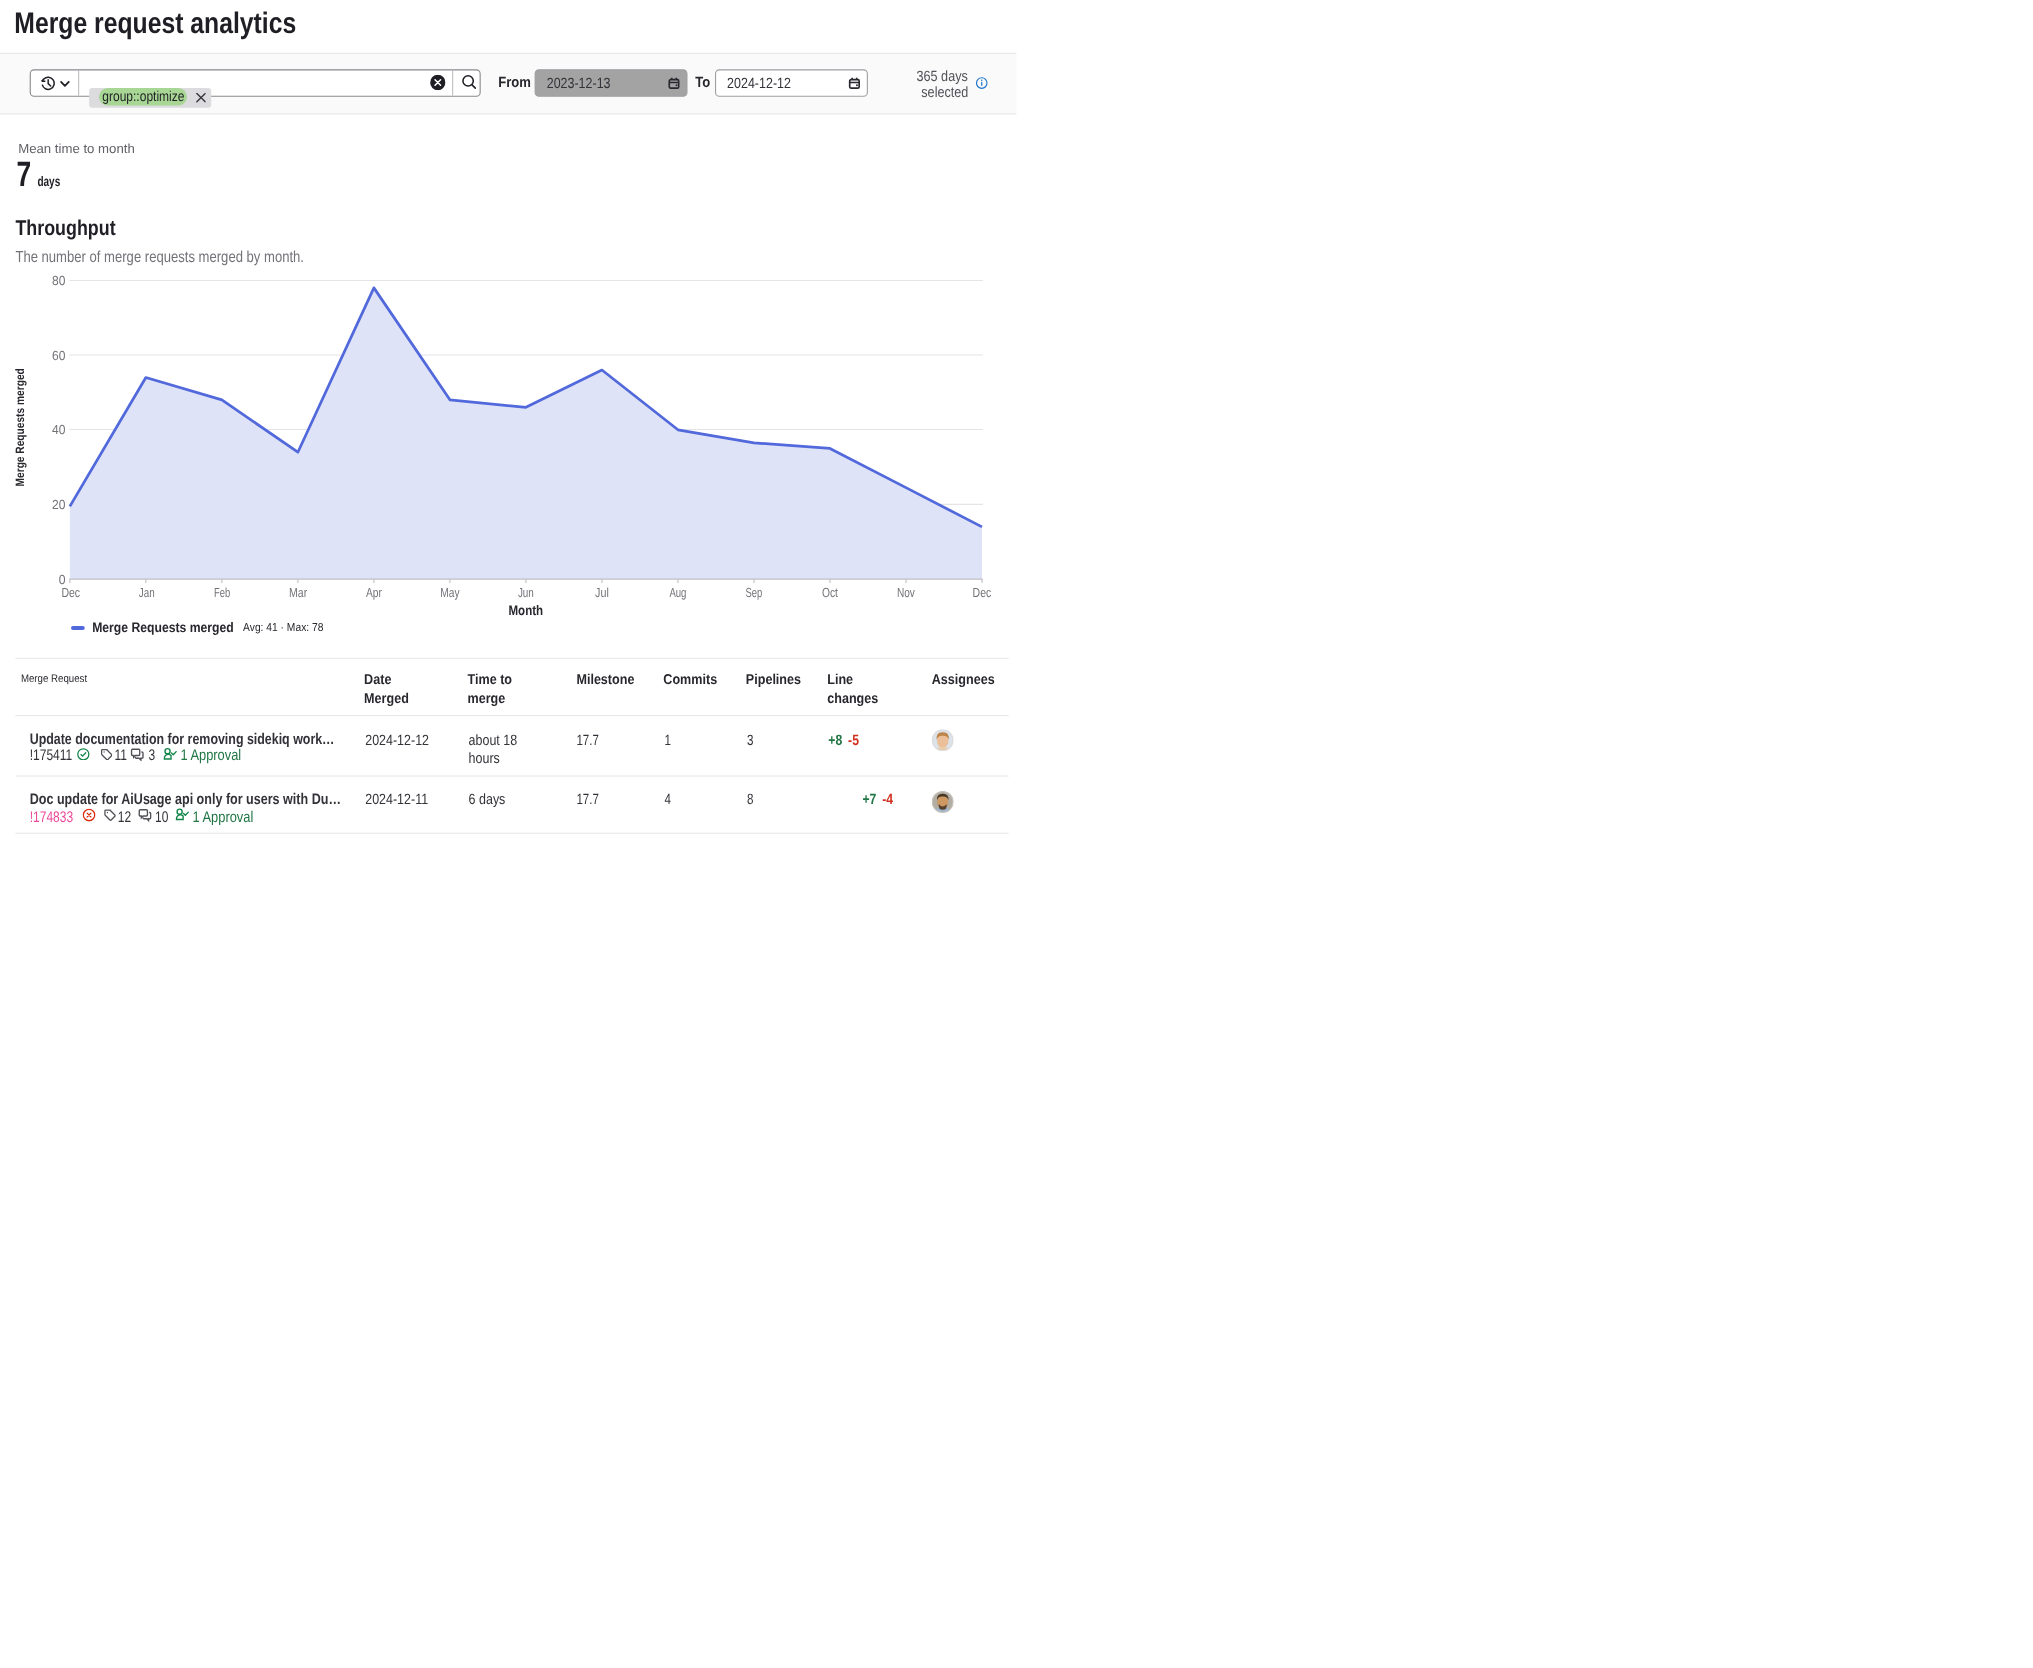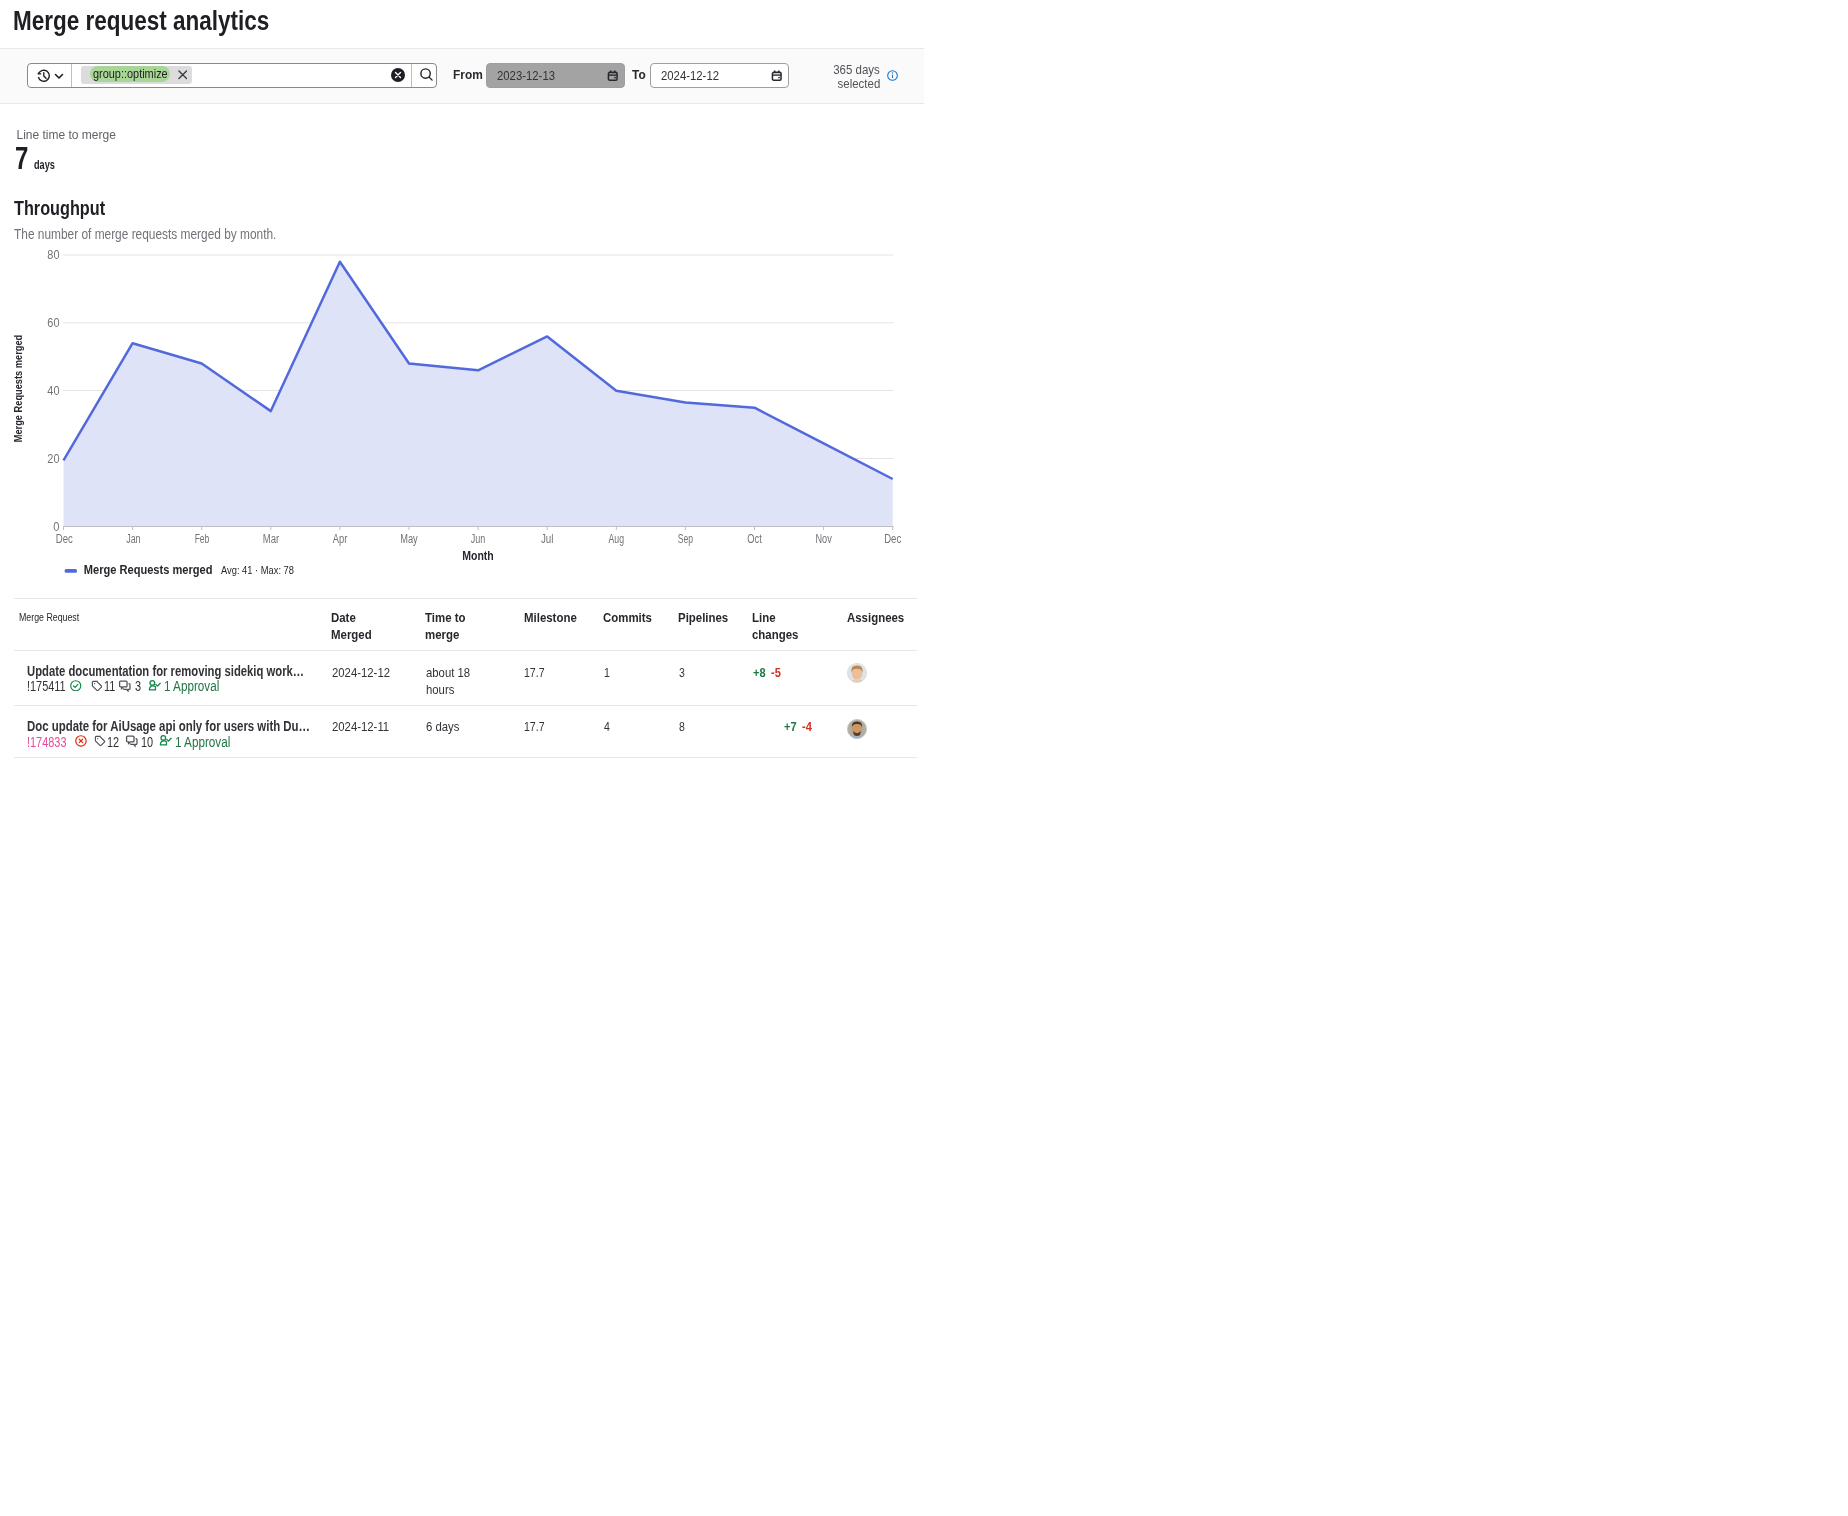--- a/index.html
+++ b/index.html
@@ -23,21 +23,21 @@
     <svg class="abs" style="left:8.5px;top:5.5px;" width="13.5" height="13.5" viewBox="0 0 14 14" fill="none" stroke="#1f1e24" stroke-width="1.4">
       <path d="M2.97 2.97 A5.7 5.7 0 1 1 1.45 8.28"></path>
       <path d="M0.8 5.05 H4.4 M0.8 5.05 L3.1 2.83" stroke-linejoin="round"></path>
       <path d="M7.05 3.7 V7.25 L9.4 9.6" stroke-linecap="round"></path>
     </svg>
     <svg class="abs" style="left:26px;top:9px;" width="10" height="7" viewBox="0 0 10 7" fill="none" stroke="#1f1e24" stroke-width="1.6">
       <path d="M1.5 1.5 L5 5 L8.5 1.5" stroke-linecap="round" stroke-linejoin="round"></path>
     </svg>
   </div>
 
-  <div class="abs" style="left:53px;top:2px;width:111px;height:18.5px;background:#dcdcde;border-radius:3px;">
+  <div class="abs" style="left:53px;top:16px;width:111px;height:18.5px;background:#dcdcde;border-radius:3px;">
     <div class="abs" style="left:9px;top:0.8px;width:80px;height:15.7px;background:#a8d695;border-radius:8px;font-size:13px;color:#1f1e24;line-height:15.7px;"><span style="display:inline-block;margin-left:2.6px;transform:scaleX(0.84);transform-origin:0 50%;white-space:nowrap;">group::optimize</span></div>
     <svg class="abs" style="left:96.5px;top:4.5px;" width="9.5" height="9.5" viewBox="0 0 10 10" stroke="#3a383f" stroke-width="1.4" fill="none">
           <path d="M1 1 L9 9 M9 1 L1 9" stroke-linecap="round"></path>
         </svg>
   </div>
 
   <svg class="abs" style="left:363px;top:4.5px;" width="14" height="14" viewBox="0 0 14 14">
         <circle cx="7" cy="7" r="7" fill="#1f1e24"></circle>
         <path d="M4.5 4.5 L9.5 9.5 M9.5 4.5 L4.5 9.5" stroke="#fff" stroke-width="1.4" stroke-linecap="round"></path>
       </svg>
@@ -70,21 +70,21 @@
     <circle cx="11.2" cy="10.5" r="1.2" fill="#28272d" stroke="none"></circle>
   </svg>
 </div>
 <div class="abs" style="left:790px;top:63px;width:90px;text-align:right;font-size:13.5px;color:#535158;line-height:13.5px;"><span class="cxr">365 days</span><br><span class="cxr">selected</span></div>
 <svg class="abs" style="left:886.5px;top:69.5px;" width="11" height="11" viewBox="0 0 16 16" fill="none" stroke="#1f75cb" stroke-width="1.6">
       <circle cx="8" cy="8" r="7"></circle>
       <path d="M8 7.2 v3.8" stroke-linecap="round"></path>
       <circle cx="8" cy="4.4" r="1" fill="#1f75cb" stroke="none"></circle>
     </svg>
 
-<span class="abs" style="left:16.5px;top:128px;font-size:12px;color:#626168;"><span style="white-space:nowrap;">Line time to merge</span></span>
+<span class="abs" style="left:16.5px;top:128px;font-size:12px;color:#626168;"><span style="white-space:nowrap;">Mean time to month</span></span>
 <span class="abs" style="left:15px;top:141.5px;font-size:32px;font-weight:bold;color:#1f1e24;line-height:33px;"><span class="cx" style="transform:scaleX(0.75);">7</span></span>
 <span class="abs" style="left:34px;top:157.5px;font-size:12.5px;font-weight:bold;color:#1f1e24;"><span class="cx" style="transform:scaleX(0.73);">days</span></span>
 
 <h2 class="abs" style="left:13.5px;top:197px;font-size:19.5px;font-weight:bold;color:#1f1e24;line-height:23px;"><span class="cx" style="transform:scaleX(0.833);">Throughput</span></h2>
 <span class="abs" style="left:14px;top:226px;font-size:14.5px;color:#737278;"><span class="cx" style="transform:scaleX(0.82);">The number of merge requests merged by month.</span></span>
 
 <svg class="abs" style="left:0;top:245px;" width="924" height="340" viewBox="0 0 924 340">
   <g stroke="#e4e4e7" stroke-width="1">
     <line x1="63" y1="10" x2="893.5" y2="10"></line>
     <line x1="63" y1="77.75" x2="893.5" y2="77.75"></line>

